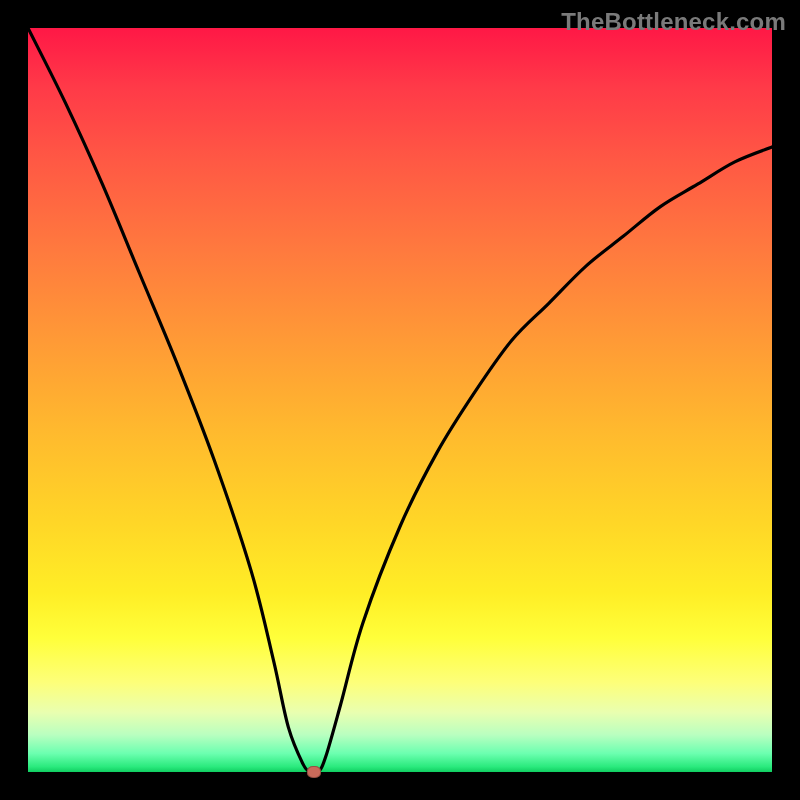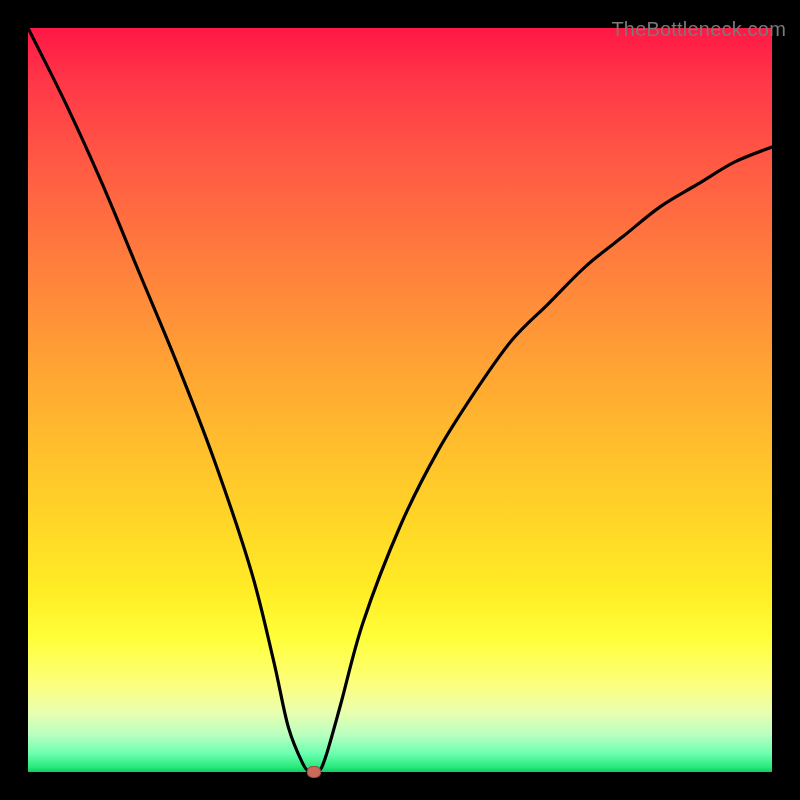--- a/index.html
+++ b/index.html
@@ -12,25 +12,25 @@
     overflow: hidden;
   }
   .frame {
     position: relative;
     width: 800px;
     height: 800px;
     background: #000;
   }
   .watermark {
     position: absolute;
-    top: 18px;
+    top: 8px;
     right: 14px;
     color: #7a7a7a;
-    font-size: 20px;
-    font-weight: 400;
+    font-size: 24px;
+    font-weight: 700;
     letter-spacing: 0.2px;
     z-index: 5;
   }
   .plot-area {
     position: absolute;
     left: 28px;
     top: 28px;
     width: 744px;
     height: 744px;
     background: #000;

